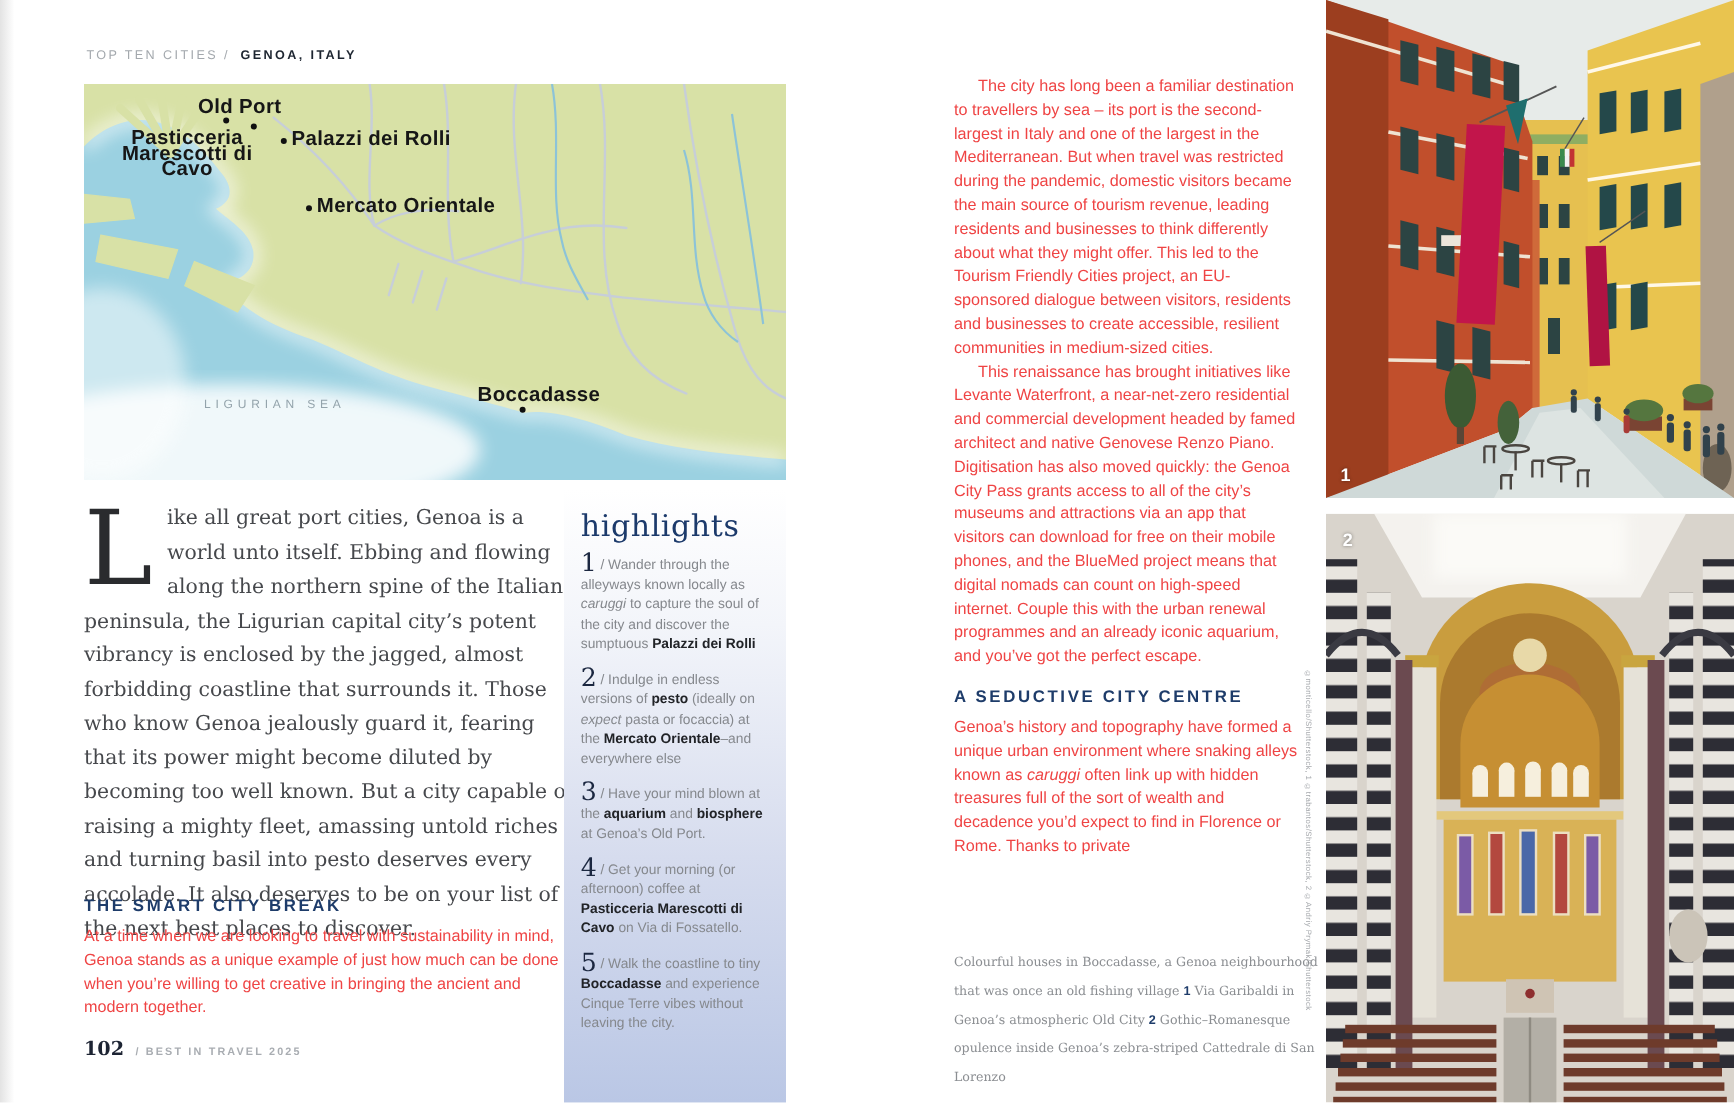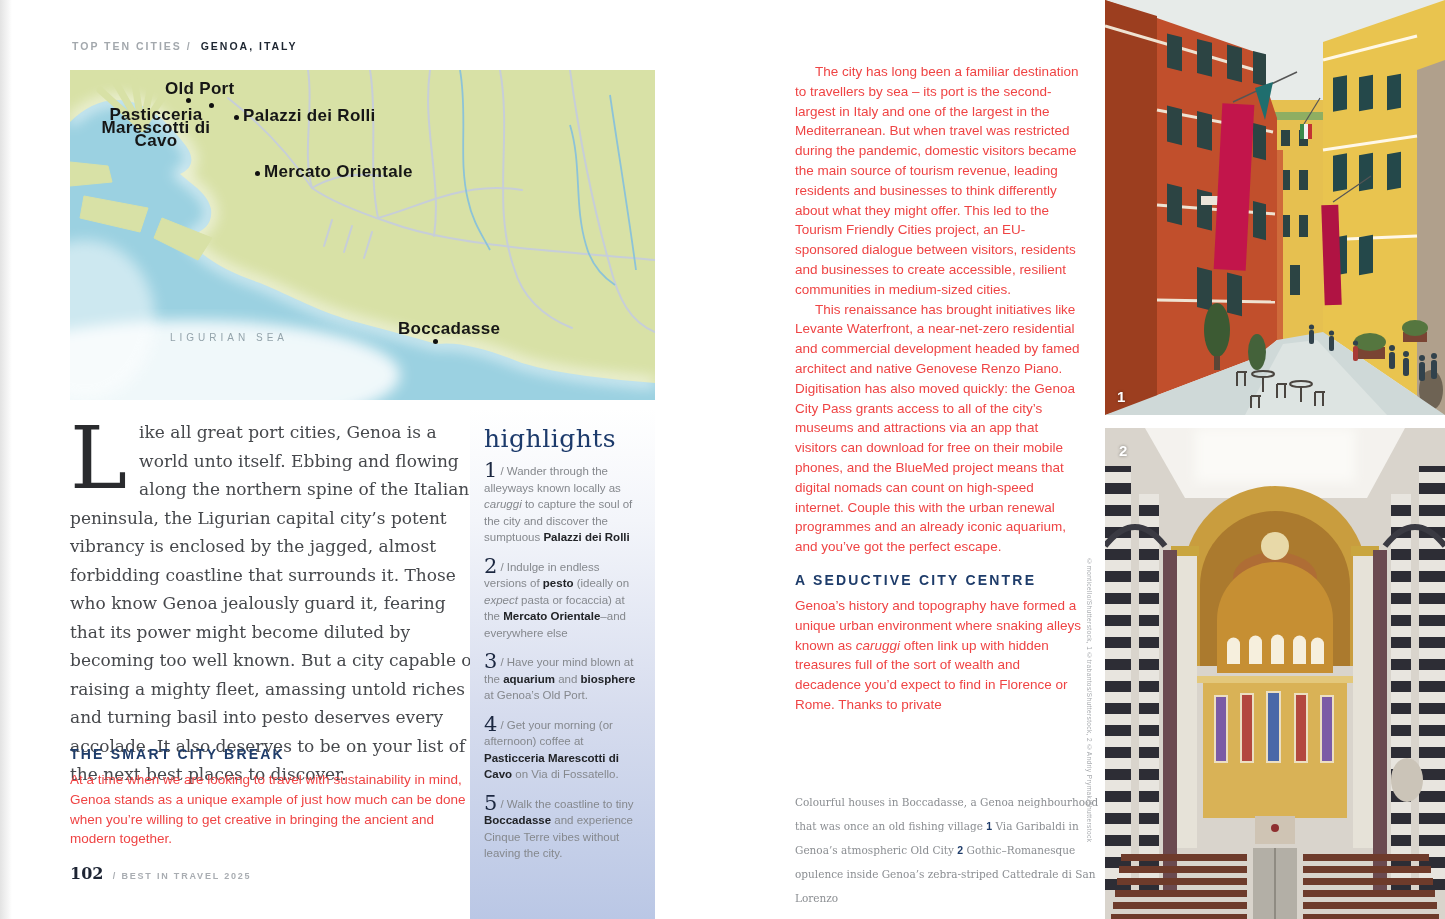--- a/index.html
+++ b/index.html
@@ -3,21 +3,21 @@
 <meta charset="utf-8">
 <style>
   html,body{margin:0;padding:0;background:#ffffff;}
   .page{position:relative;width:1445px;height:919px;background:#fff;overflow:hidden;
         font-family:"Liberation Sans",sans-serif;}
   .page-curl{position:absolute;left:0;top:0;bottom:0;width:12px;
         background:linear-gradient(90deg,#e3e3e3,#ffffff);}
 
   
   .kicker{position:absolute;left:72px;top:40px;font-size:10.5px;letter-spacing:2px;}
-  .kicker-section{color:#a3a8ad;font-weight:700;}
+  .kicker-section{color:#a3a8ad;font-weight:400;}
   .kicker-title{color:#1d2530;font-weight:700;margin-left:4px;}
 
   
   .map{position:absolute;left:70px;top:70px;width:585px;height:330px;}
   .map svg{position:absolute;inset:0;}
   .map-label{position:absolute;font-size:17px;font-weight:700;color:#161616;letter-spacing:.3px;line-height:13px;}
   .map-label.center{text-align:center;}
   .map-dot{position:absolute;width:5px;height:5px;border-radius:50%;background:#101010;}
   .sea-label{position:absolute;left:100px;top:262px;font-size:10px;letter-spacing:4px;
         color:#93a3ab;font-weight:400;}

